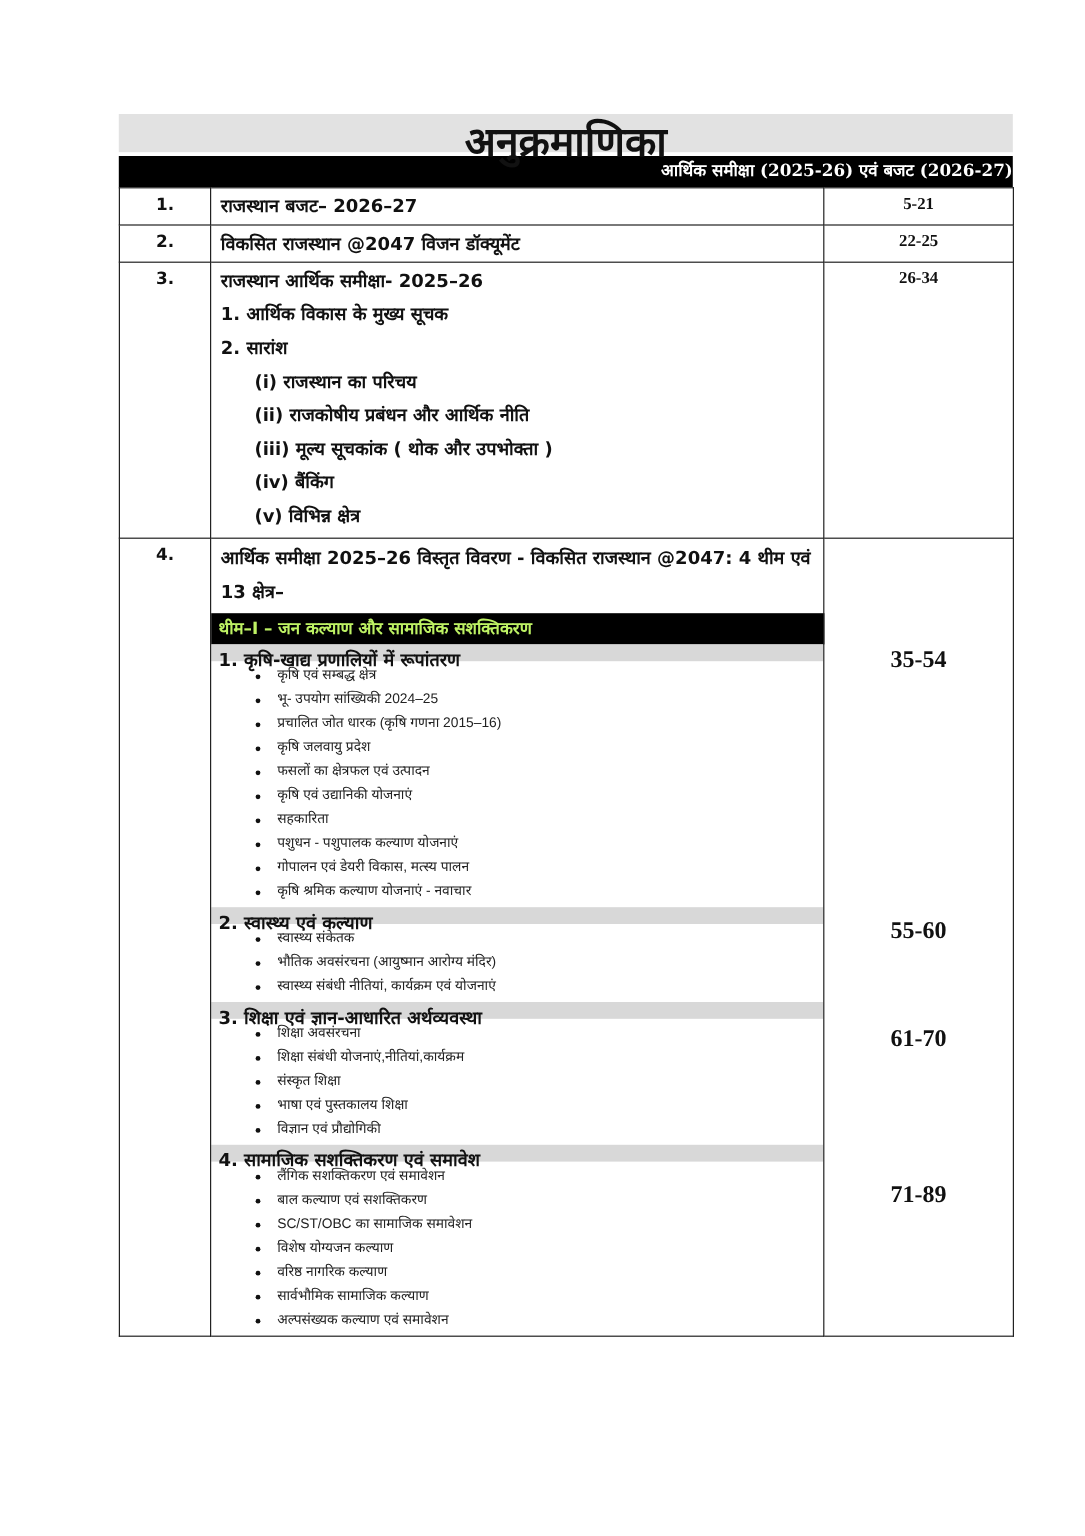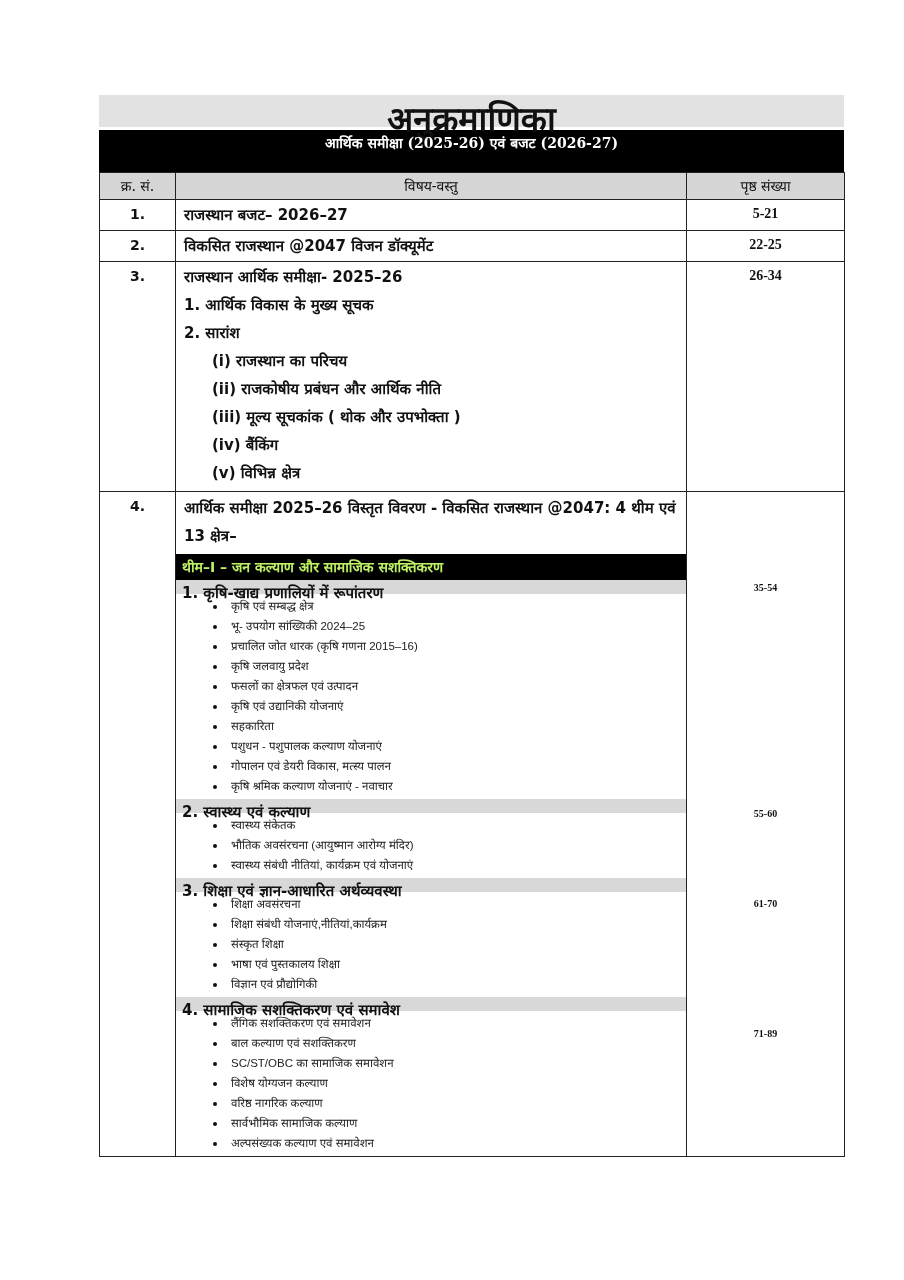--- a/index.html
+++ b/index.html
@@ -3,21 +3,21 @@
 <meta charset="utf-8">
 <style>
   html, body { margin: 0; padding: 0; background: #ffffff; }
   body { width: 904px; height: 1280px; position: relative; overflow: hidden;
          font-family: "DejaVu Sans", sans-serif; color: #111; }
   .page { position: absolute; left: 99px; top: 95px; width: 745px; }
   .title-bar { height: 32px; background: #e2e2e2; text-align: center;
                font-size: 34px; font-weight: bold; line-height: 48px; color: #111;
                font-family: "DejaVu Sans", sans-serif; }
   .gap { height: 3px; background: #fff; }
-  .black-bar { height: 42px; background: #000; color: #fff; text-align: center;
+  .black-bar { height: 26px; background: #000; color: #fff; text-align: right;
                font-size: 14px; font-weight: bold; line-height: 26px;
                font-family: "DejaVu Serif", serif; }
   table.toc { width: 745px; border-collapse: collapse; table-layout: fixed; }
   table.toc td, table.toc th { border: 1.5px solid #222; vertical-align: top; padding: 0; }
   table.toc th { background: #d6d6d6; font-weight: normal; font-size: 14px; height: 26px;
                  line-height: 26px; text-align: center; font-family: "DejaVu Serif", serif; }
   col.c1 { width: 76px; } col.c2 { width: 511px; } col.c3 { width: 158px; }
   .num { text-align: center; font-size: 14px; font-weight: bold; padding-top: 6px !important; }
   .pg  { text-align: center; font-size: 14px; font-weight: bold; padding-top: 6px !important;
          font-family: "Liberation Serif", serif; }
@@ -27,43 +27,38 @@
   .theme-bar { background: #000; color: #bef264; font-size: 14px; font-weight: bold;
                height: 26px; line-height: 26px; padding-left: 6px; margin-right: -1px; }
   .sector-head { background: #d8d8d8; font-size: 15px; font-weight: bold; height: 14px;
                  line-height: 26px; padding-left: 6px; }
   ul.bullets { list-style: none; margin: 2px 0 3px 0; padding: 0 0 0 55px; }
   ul.bullets li { font-size: 11.5px; line-height: 20px; position: relative; color: #222;
                   font-family: Liberation Sans, sans-serif; }
   ul.bullets li::before { content: ""; position: absolute; left: -18px; top: 9px;
                           width: 4px; height: 4px; border-radius: 50%; background: #111; }
   .pg-cell { position: relative; }
-  .pg-abs { position: absolute; left: 0; right: 0; text-align: center; font-size: 10px;
+  .pg-abs { position: absolute; left: 0; right: 0; text-align: center; font-size: 20px;
             font-weight: bold; font-family: "Liberation Serif", serif; }
 </style>
 </head>
 <body>
 
 <div class="page">
   <div class="title-bar">अनुक्रमाणिका</div>
   <div class="gap"></div>
   <div class="black-bar">आर्थिक समीक्षा (2025-26) एवं बजट (2026-27)</div>
 
   <table class="toc">
     <colgroup>
         <col class="c1">
         <col class="c2">
         <col class="c3">
       </colgroup>
     <tbody>
-        <tr>
-      <th>क्र. सं.</th>
-      <th>विषय-वस्तु</th>
-      <th>पृष्ठ संख्या</th>
-    </tr>
 
     <tr style="height:31px">
       <td class="num">1.</td>
       <td>
             <div class="main-text">राजस्थान बजट– 2026–27</div>
           </td>
       <td class="pg">5-21</td>
     </tr>
 
     <tr style="height:31px">

